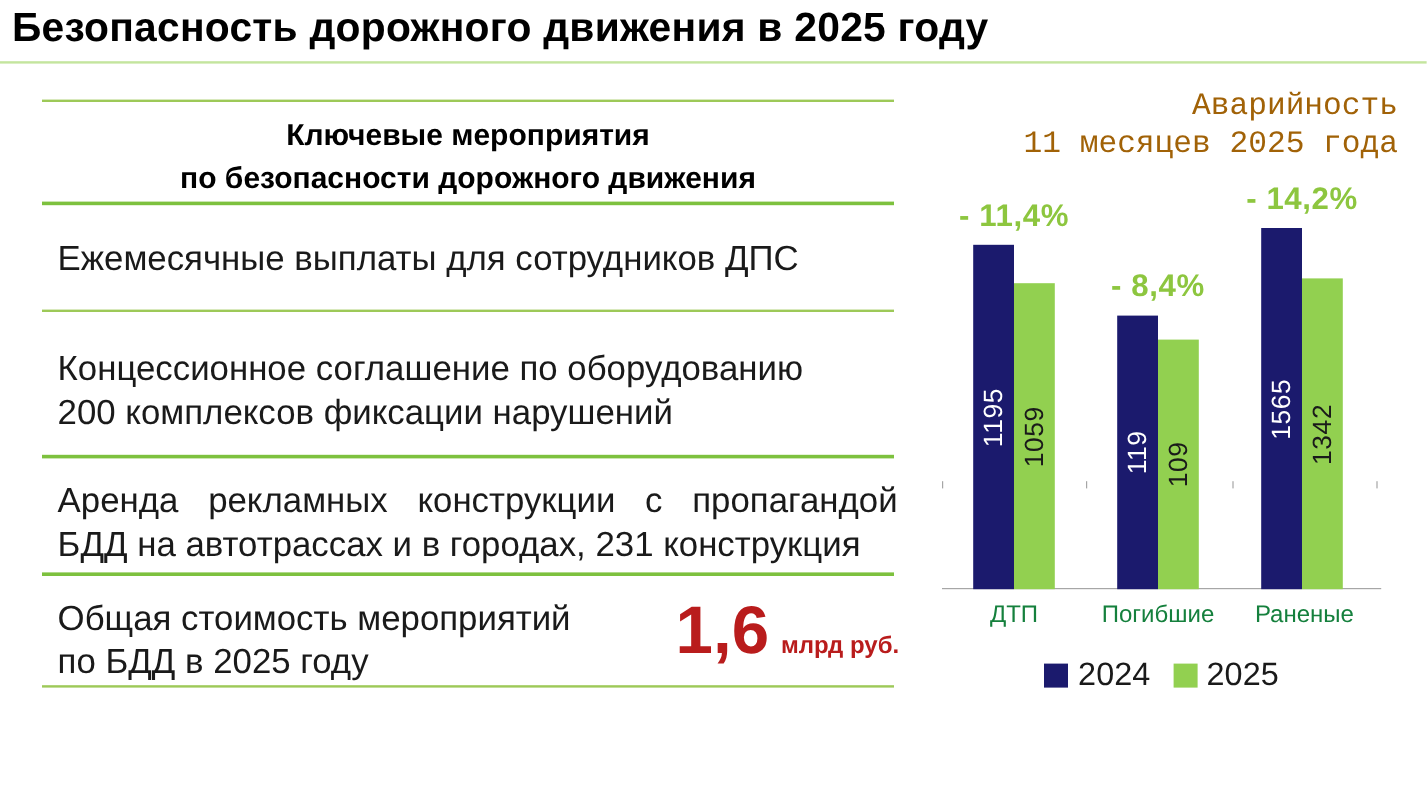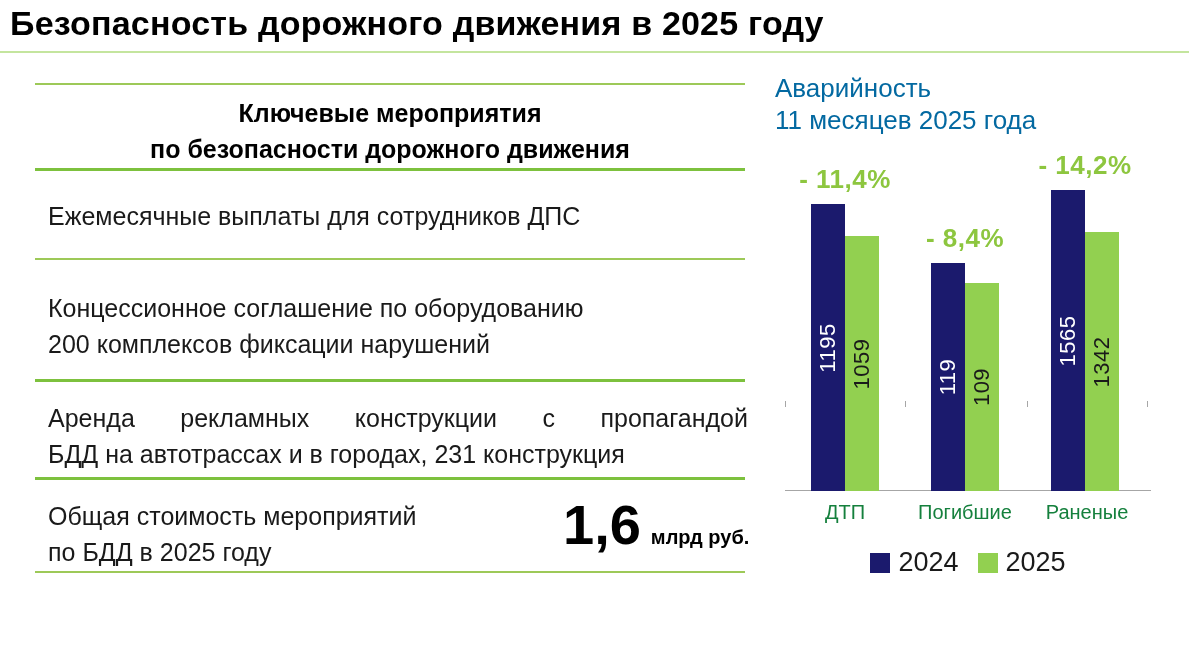--- a/index.html
+++ b/index.html
@@ -19,34 +19,34 @@
   
   .sep{position:absolute;left:35px;width:710px;height:0;}
   .sep.thin{border-top:2px solid #9DC958;}
   .sep.thick{border-top:3px solid #7DC13E;}
   .measures-header{
     position:absolute;left:35px;top:95px;width:710px;text-align:center;
     font-size:25px;font-weight:bold;color:#000;line-height:36px;
   }
   .measure-item{
     position:absolute;left:48px;width:700px;
-    font-size:25px;color:#1a1a1a;line-height:36px;
+    font-size:29px;color:#1a1a1a;line-height:36px;
   }
   .justify-line{text-align:justify;text-align-last:justify;}
   .cost-row-value{
     position:absolute;left:563px;top:496px;display:flex;align-items:baseline;gap:10px;
-    color:#000000;
+    color:#b91c1c;
   }
   .cost-big{font-size:56px;font-weight:bold;line-height:58px;}
   .cost-unit{font-size:20px;font-weight:bold;}
   
   #chart{position:absolute;left:785px;top:60px;width:370px;height:560px;}
   .chart-title{
-    position:absolute;left:-10px;top:12px;width:390px;text-align:left;
-    font-size:26px;color:#0369a1;line-height:32px;
+    position:absolute;left:-10px;top:12px;width:390px;text-align:right;
+    font-size:26px;color:#a16207;line-height:32px;font-family:Liberation Mono, monospace;
   }
   #plot{position:absolute;left:0;top:90px;width:366px;height:341px;}
   .bar{position:absolute;bottom:0;}
   .bar-label{
     position:absolute;left:50%;top:50%;
     transform:translate(-50%,-50%) rotate(-90deg);
     font-size:22px;white-space:nowrap;letter-spacing:.5px;
   }
   .pct{
     position:absolute;transform:translateX(-50%);white-space:nowrap;

